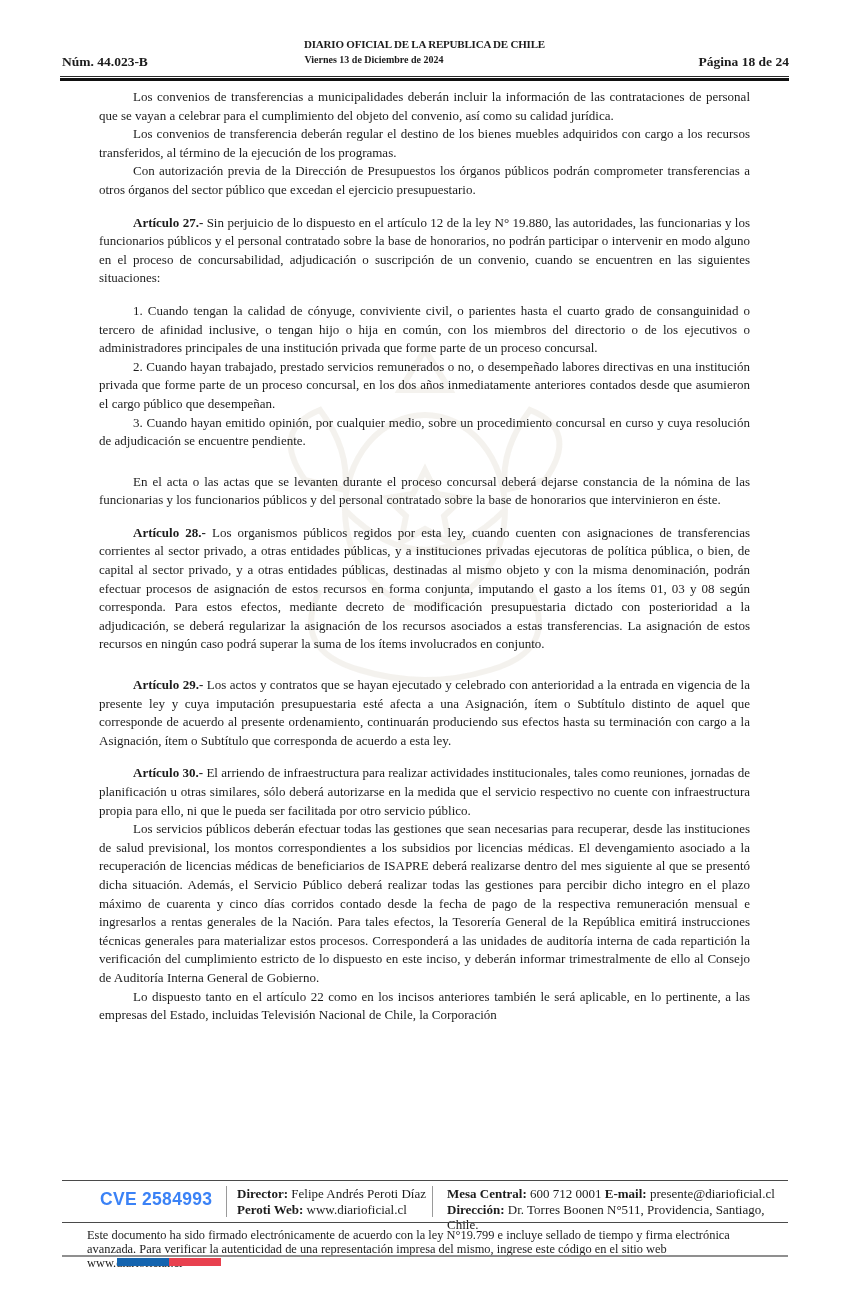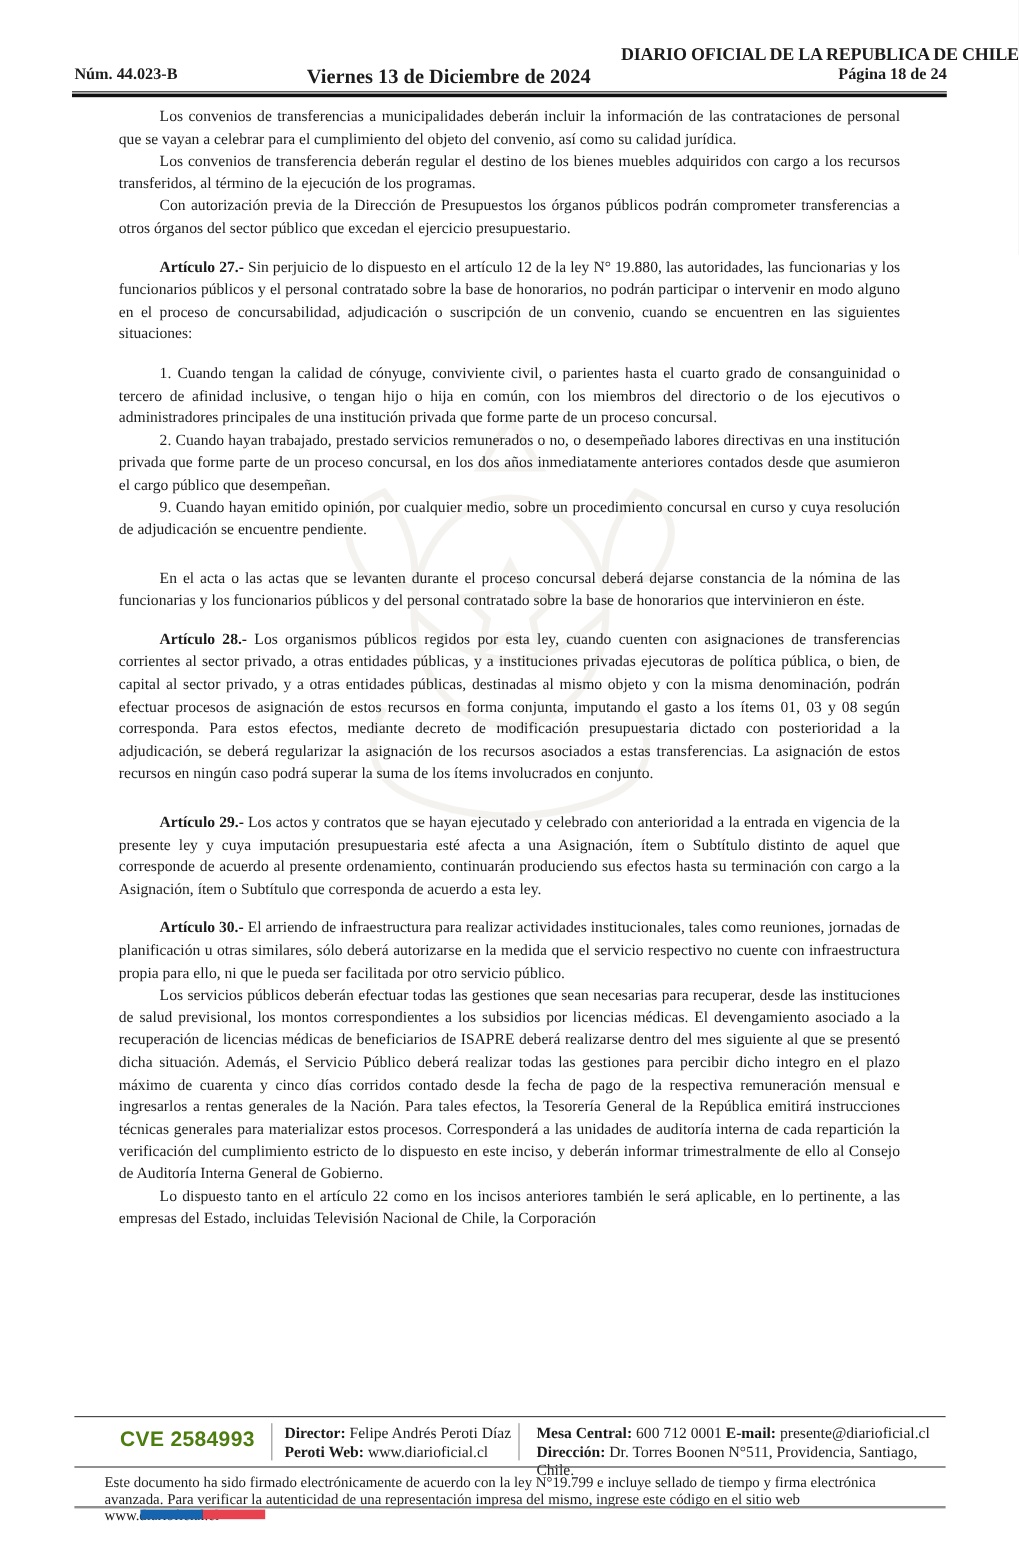--- a/index.html
+++ b/index.html
@@ -8,25 +8,25 @@
     width:849px;height:1300px;
     background:#ffffff;
     font-family:"Liberation Serif", serif;
     color:#1c1c1c;
     overflow:hidden;
     margin:0 auto;
   }
   
   .hdr-title{
     position:absolute;top:38px;left:0;width:849px;
-    text-align:right;font-weight:bold;font-size:15px;letter-spacing:-0.2px;
+    text-align:center;font-weight:bold;font-size:11px;letter-spacing:-0.2px;
   }
   .hdr-date{
     position:absolute;top:54px;left:0;width:748px;
-    text-align:center;font-weight:bold;font-size:17px;
+    text-align:center;font-weight:bold;font-size:10px;
   }
   .hdr-num{
     position:absolute;top:54px;left:62px;
     font-weight:bold;font-size:13.5px;
   }
   .hdr-page{
     position:absolute;top:54px;right:60px;
     font-weight:bold;font-size:13.5px;
   }
   .hdr-rule{
@@ -49,21 +49,21 @@
   .para.gap{margin-top:14px;}
   .para.gap-lg{margin-top:22px;}
   .lead{font-weight:bold;}
   
   .f-rule-top{position:absolute;top:1180px;left:62px;width:726px;border-top:1.2px solid #4a4a4a;}
   .f-rule-mid{position:absolute;top:1222px;left:62px;width:726px;border-top:1.2px solid #4a4a4a;}
   .f-rule-bot{position:absolute;top:1255px;left:62px;width:726px;border-top:2px solid #8f8f8f;}
   .f-cve{
     position:absolute;top:1189px;left:100px;
     font-family:"Liberation Sans", sans-serif;
-    font-weight:bold;font-size:17.5px;color:#4d7c0f;letter-spacing:0.3px;
+    font-weight:bold;font-size:17.5px;color:#3b82f6;letter-spacing:0.3px;
   }
   .f-div1{position:absolute;top:1186px;left:226px;height:31px;border-left:1.5px solid #9a9a9a;}
   .f-div2{position:absolute;top:1186px;left:432px;height:31px;border-left:1.5px solid #9a9a9a;}
   .f-col{
     position:absolute;top:1186px;
     font-size:13px;line-height:15.5px;color:#1c1c1c;
   }
   .f-col b{font-weight:bold;}
   .f-col.c2{left:237px;width:190px;}
   .f-col.c3{left:447px;width:335px;}
@@ -98,21 +98,21 @@
     </g>
   </svg>
 
   <div class="bodytext">
     <p class="para"><b class="lead"></b><span>Los convenios de transferencias a municipalidades deberán incluir la información de las contrataciones de personal que se vayan a celebrar para el cumplimiento del objeto del convenio, así como su calidad jurídica.</span></p>
     <p class="para"><b class="lead"></b><span>Los convenios de transferencia deberán regular el destino de los bienes muebles adquiridos con cargo a los recursos transferidos, al término de la ejecución de los programas.</span></p>
     <p class="para"><b class="lead"></b><span>Con autorización previa de la Dirección de Presupuestos los órganos públicos podrán comprometer transferencias a otros órganos del sector público que excedan el ejercicio presupuestario.</span></p>
     <p class="para gap"><b class="lead">Artículo 27.-</b><span> Sin perjuicio de lo dispuesto en el artículo 12 de la ley N° 19.880, las autoridades, las funcionarias y los funcionarios públicos y el personal contratado sobre la base de honorarios, no podrán participar o intervenir en modo alguno en el proceso de concursabilidad, adjudicación o suscripción de un convenio, cuando se encuentren en las siguientes situaciones:</span></p>
     <p class="para gap"><b class="lead"></b><span>1. Cuando tengan la calidad de cónyuge, conviviente civil, o parientes hasta el cuarto grado de consanguinidad o tercero de afinidad inclusive, o tengan hijo o hija en común, con los miembros del directorio o de los ejecutivos o administradores principales de una institución privada que forme parte de un proceso concursal.</span></p>
     <p class="para"><b class="lead"></b><span>2. Cuando hayan trabajado, prestado servicios remunerados o no, o desempeñado labores directivas en una institución privada que forme parte de un proceso concursal, en los dos años inmediatamente anteriores contados desde que asumieron el cargo público que desempeñan.</span></p>
-    <p class="para"><b class="lead"></b><span>9. Cuando hayan emitido opinión, por cualquier medio, sobre un procedimiento concursal en curso y cuya resolución de adjudicación se encuentre pendiente.</span></p>
+    <p class="para"><b class="lead"></b><span>3. Cuando hayan emitido opinión, por cualquier medio, sobre un procedimiento concursal en curso y cuya resolución de adjudicación se encuentre pendiente.</span></p>
     <p class="para gap-lg"><b class="lead"></b><span>En el acta o las actas que se levanten durante el proceso concursal deberá dejarse constancia de la nómina de las funcionarias y los funcionarios públicos y del personal contratado sobre la base de honorarios que intervinieron en éste.</span></p>
     <p class="para gap"><b class="lead">Artículo 28.-</b><span> Los organismos públicos regidos por esta ley, cuando cuenten con asignaciones de transferencias corrientes al sector privado, a otras entidades públicas, y a instituciones privadas ejecutoras de política pública, o bien, de capital al sector privado, y a otras entidades públicas, destinadas al mismo objeto y con la misma denominación, podrán efectuar procesos de asignación de estos recursos en forma conjunta, imputando el gasto a los ítems 01, 03 y 08 según corresponda. Para estos efectos, mediante decreto de modificación presupuestaria dictado con posterioridad a la adjudicación, se deberá regularizar la asignación de los recursos asociados a estas transferencias. La asignación de estos recursos en ningún caso podrá superar la suma de los ítems involucrados en conjunto.</span></p>
     <p class="para gap-lg"><b class="lead">Artículo 29.-</b><span> Los actos y contratos que se hayan ejecutado y celebrado con anterioridad a la entrada en vigencia de la presente ley y cuya imputación presupuestaria esté afecta a una Asignación, ítem o Subtítulo distinto de aquel que corresponde de acuerdo al presente ordenamiento, continuarán produciendo sus efectos hasta su terminación con cargo a la Asignación, ítem o Subtítulo que corresponda de acuerdo a esta ley.</span></p>
     <p class="para gap"><b class="lead">Artículo 30.-</b><span> El arriendo de infraestructura para realizar actividades institucionales, tales como reuniones, jornadas de planificación u otras similares, sólo deberá autorizarse en la medida que el servicio respectivo no cuente con infraestructura propia para ello, ni que le pueda ser facilitada por otro servicio público.</span></p>
     <p class="para"><b class="lead"></b><span>Los servicios públicos deberán efectuar todas las gestiones que sean necesarias para recuperar, desde las instituciones de salud previsional, los montos correspondientes a los subsidios por licencias médicas. El devengamiento asociado a la recuperación de licencias médicas de beneficiarios de ISAPRE deberá realizarse dentro del mes siguiente al que se presentó dicha situación. Además, el Servicio Público deberá realizar todas las gestiones para percibir dicho integro en el plazo máximo de cuarenta y cinco días corridos contado desde la fecha de pago de la respectiva remuneración mensual e ingresarlos a rentas generales de la Nación. Para tales efectos, la Tesorería General de la República emitirá instrucciones técnicas generales para materializar estos procesos. Corresponderá a las unidades de auditoría interna de cada repartición la verificación del cumplimiento estricto de lo dispuesto en este inciso, y deberán informar trimestralmente de ello al Consejo de Auditoría Interna General de Gobierno.</span></p>
     <p class="para"><b class="lead"></b><span>Lo dispuesto tanto en el artículo 22 como en los incisos anteriores también le será aplicable, en lo pertinente, a las empresas del Estado, incluidas Televisión Nacional de Chile, la Corporación</span></p>
   </div>
 
   <div class="f-rule-top"></div>
   <div class="f-cve">CVE 2584993</div>

